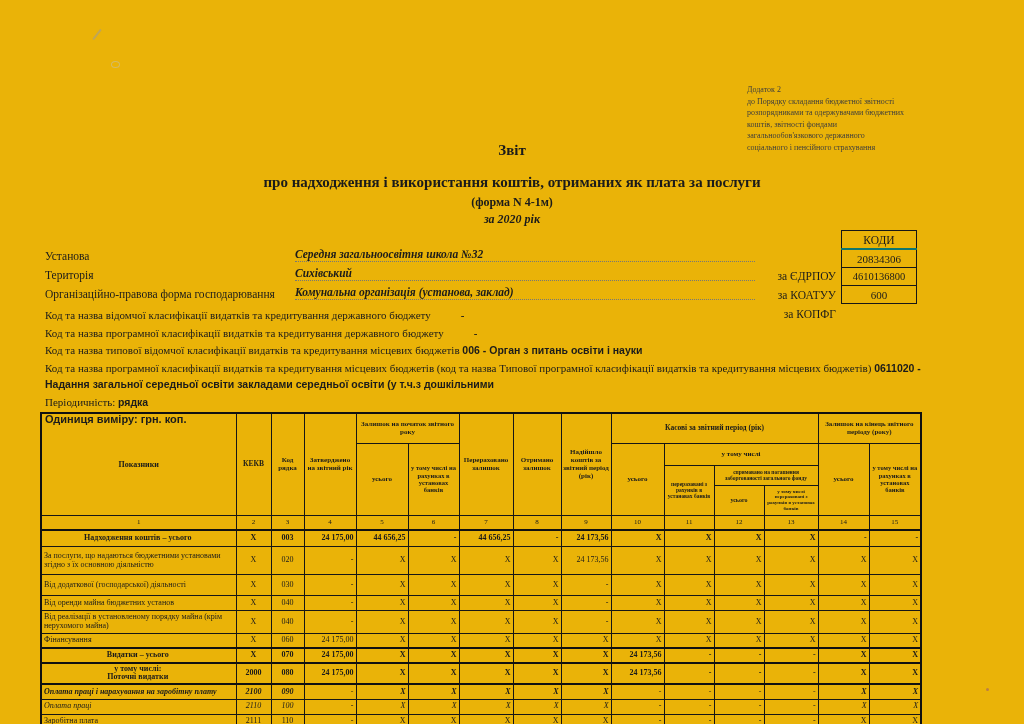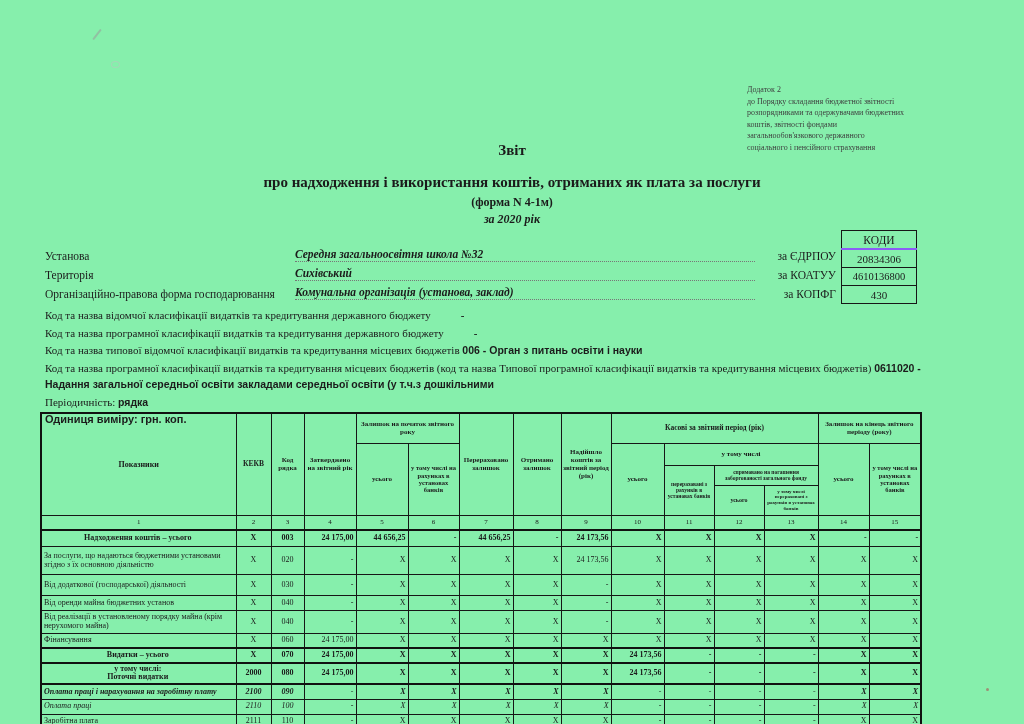--- a/index.html
+++ b/index.html
@@ -1,16 +1,16 @@
 <!DOCTYPE html>
 <html><head>
 <meta charset="utf-8">
 <style>
   html,body{margin:0;padding:0;}
-  .page{position:relative;width:1024px;height:724px;background:#86efac;overflow:hidden;
+  .page{position:relative;width:1024px;height:724px;background:#eab308;overflow:hidden;
         font-family:"Liberation Serif",serif;color:#1b1b1b;}
 
   
   .speck1{position:absolute;left:96px;top:28px;width:2px;height:13px;background:#9a9a9a;
           transform:rotate(38deg);opacity:.55;border-radius:1px;}
   .speck2{position:absolute;left:111px;top:61px;width:7px;height:5px;border:1px solid #c2c2c2;
           border-radius:50%;opacity:.5;}
   .speck3{position:absolute;left:986px;top:688px;width:3px;height:3px;background:#a66a5e;
           border-radius:50%;opacity:.7;}
 
@@ -23,27 +23,27 @@
   .title-l1{font-size:15px;font-weight:bold;}
   .title-l2{font-size:15px;font-weight:bold;margin-top:15px;}
   .title-l3{font-size:12px;font-weight:bold;margin-top:4px;}
   .title-l4{font-size:12px;font-weight:bold;font-style:italic;margin-top:2px;}
 
   
   .org-row{position:absolute;left:45px;width:713px;height:18px;}
   .org-label{position:absolute;left:0;top:2px;font-size:11.5px;}
   .org-value{position:absolute;left:250px;top:0;width:460px;font-size:11.5px;font-weight:bold;
              font-style:italic;border-bottom:1px dotted #777;padding-bottom:1px;}
-  .code-label{position:absolute;left:752px;width:84px;text-align:right;font-size:11.5px;}
+  .code-label{position:absolute;left:752px;width:84px;text-align:right;font-size:11.5px;margin-top:20px;}
 
   
   .codes-box{position:absolute;left:841px;top:230px;border-collapse:collapse;}
   .codes-box td{border:1px solid #161616;width:74px;height:17px;text-align:center;
                 font-size:11px;padding:0;}
-  .codes-box .codes-head{font-size:11.5px;border-bottom:2px solid #8b5cf6;}
+  .codes-box .codes-head{font-size:11.5px;border-bottom:2px solid #0f766e;}
   .codes-box .code-small{font-size:10.5px;}
 
   
   .classification{position:absolute;left:45px;top:307px;width:885px;font-size:11px;
                   line-height:16.5px;}
   .cls-line{margin:0 0 1px 0;}
   .dash-val{font-weight:bold;margin-left:30px;}
   .sans-bold{font-family:"Liberation Sans",sans-serif;font-weight:bold;font-size:10.5px;}
 
   
@@ -114,21 +114,21 @@
         <tr>
           <td class="codes-head">КОДИ</td>
         </tr>
     <tr>
           <td>20834306</td>
         </tr>
     <tr>
           <td class="code-small">4610136800</td>
         </tr>
     <tr>
-          <td>430</td>
+          <td>600</td>
         </tr>
   </tbody>
     </table>
 
   <div class="classification">
     <div class="cls-line"><span>Код та назва відомчої класифікації видатків та кредитування державного бюджету</span><span class="dash-val">-</span></div>
     <div class="cls-line"><span>Код та назва програмної класифікації видатків та кредитування державного бюджету</span><span class="dash-val">-</span></div>
     <div class="cls-line"><span>Код та назва типової відомчої класифікації видатків та кредитування місцевих бюджетів</span> <span class="sans-bold">006 - Орган з питань освіти і науки</span></div>
     <div class="cls-line"><span>Код та назва програмної класифікації видатків та кредитування місцевих бюджетів (код та назва Типової програмної класифікації видатків та кредитування місцевих бюджетів)</span> <span class="sans-bold">0611020 - Надання загальної середньої освіти закладами середньої освіти (у т.ч.з дошкільними</span></div>
     <div class="cls-line"><span>Періодичність:</span> <span class="sans-bold">рядка</span></div>

